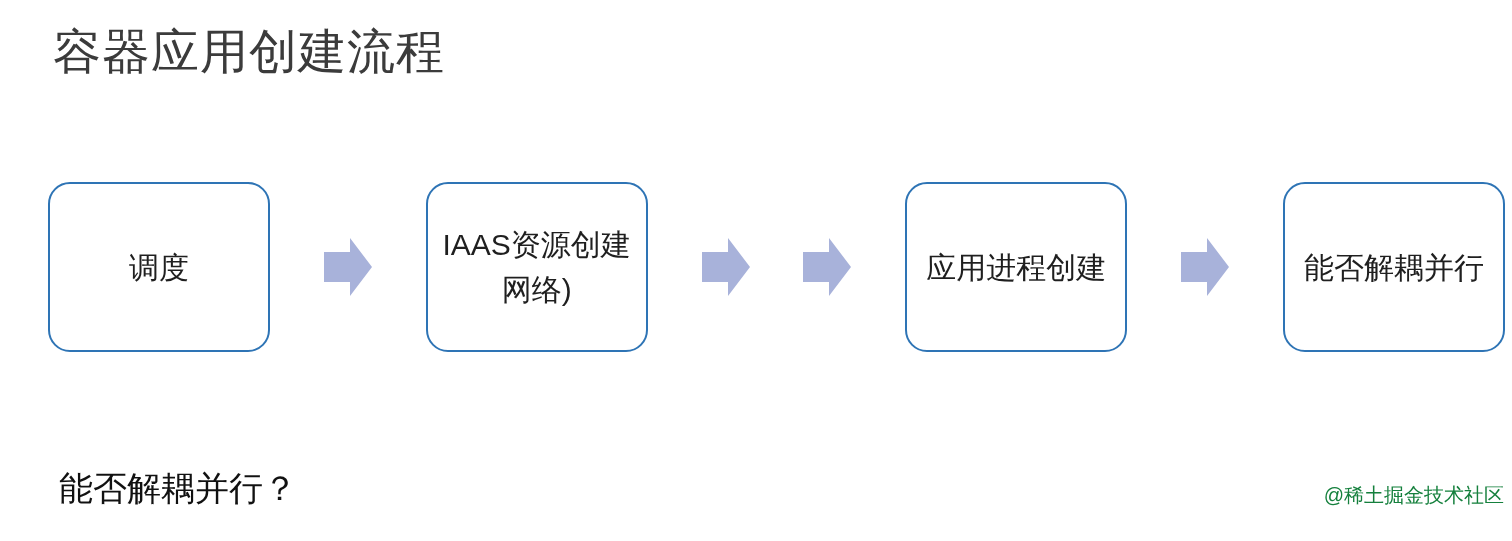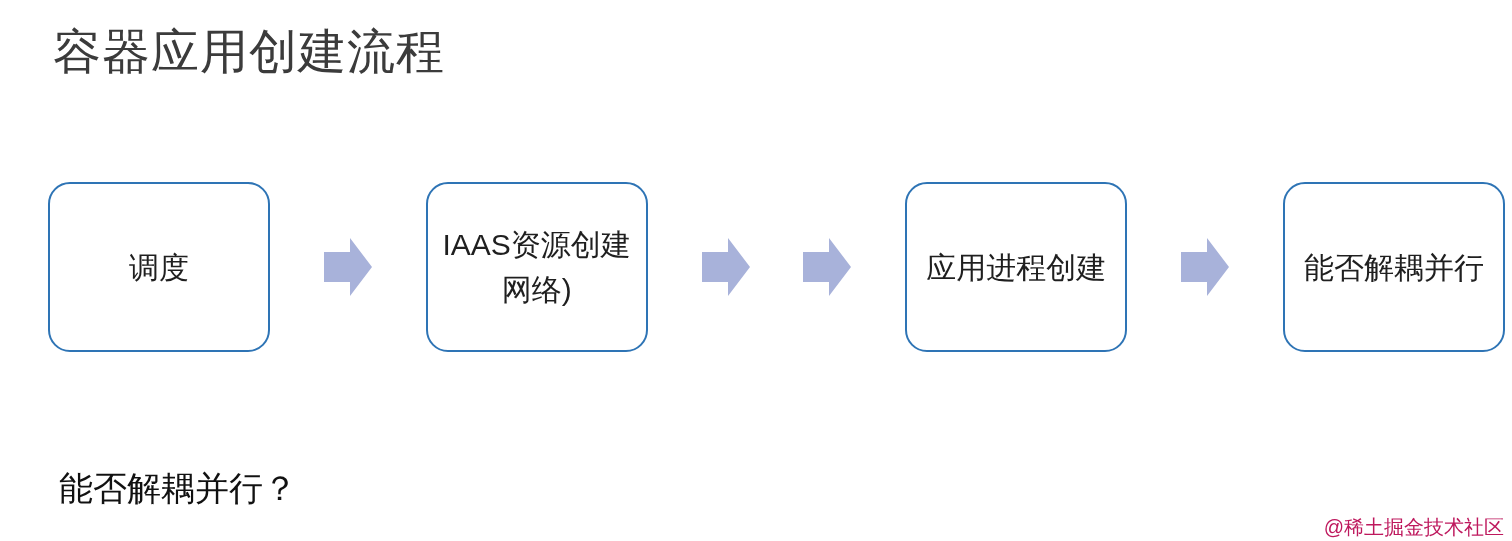--- a/index.html
+++ b/index.html
@@ -61,24 +61,24 @@
     top: 466px;
     font-size: 34px;
     font-weight: 400;
     color: #111111;
     white-space: nowrap;
     margin-left: 14px;
   }
   .watermark {
     position: absolute;
     right: 8px;
-    top: 514px;
+    top: 482px;
     font-size: 20px;
     font-weight: 400;
-    color: #be185d;
+    color: #15803d;
     white-space: nowrap;
   }
 </style>
 </head>
 <body>
 
 <div class="canvas">
 
   <div class="title">容器应用创建流程</div>
 

